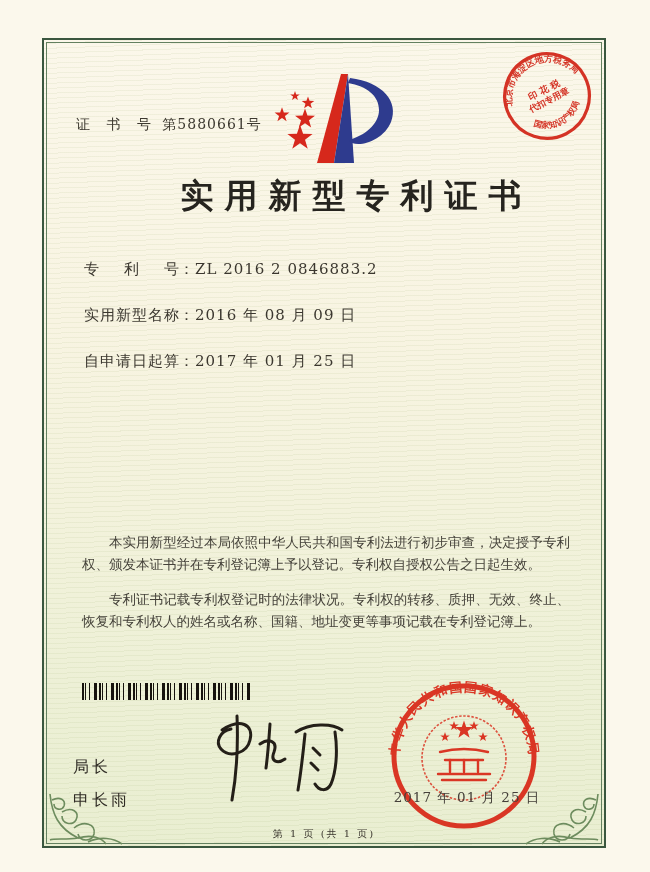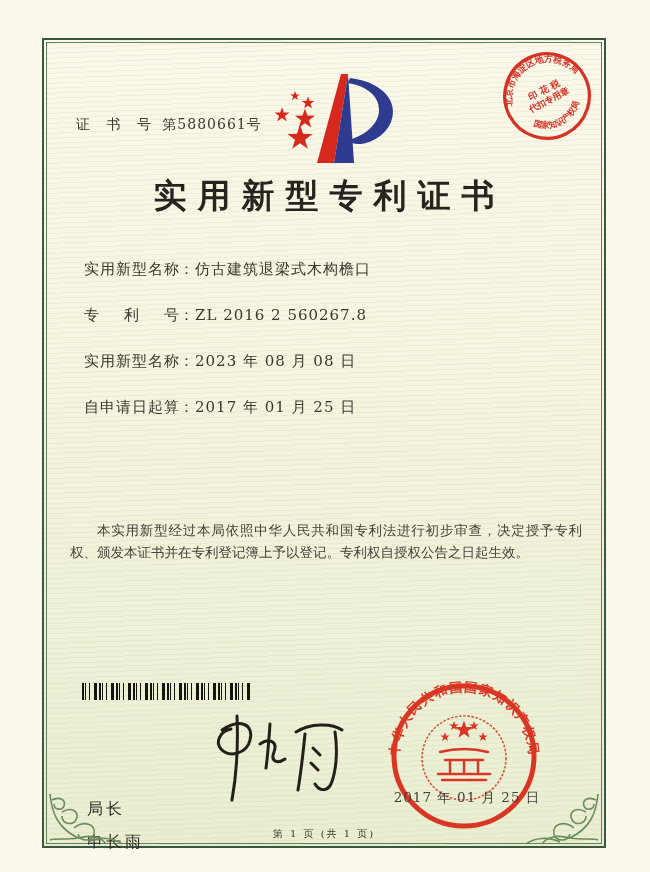--- a/index.html
+++ b/index.html
@@ -16,33 +16,33 @@
     content:"";position:absolute;inset:0;pointer-events:none;
     background:repeating-linear-gradient(178deg,rgba(145,168,98,.10) 0 1px,transparent 1px 5px);
   }
   .frame-outer{position:absolute;inset:0;border:2px solid #3a573f;pointer-events:none;}
   .frame-inner{position:absolute;inset:4px;border:1px solid #63805f;pointer-events:none;}
   .cert-no{position:absolute;left:34px;top:40px;font-size:14px;color:#3c382f;letter-spacing:1px;margin-top:38px;}
   .cert-no .spread{letter-spacing:6px;}
   .logo{position:absolute;left:212px;top:32px;width:152px;height:102px;}
   .title{
     position:absolute;left:0;top:136px;width:100%;text-align:center;
-    font-size:33px;font-weight:bold;color:#26241f;letter-spacing:11px;text-indent:11px;
+    font-size:33px;font-weight:bold;color:#26241f;letter-spacing:11px;text-indent:11px;padding-left:27px;
   }
   .fields{position:absolute;left:42px;top:222px;width:480px;}
   .field-row{height:16px;margin-bottom:30px;font-size:15px;color:#3b372f;white-space:nowrap;}
   .field-label{display:inline-block;width:95px;text-align:justify;text-align-last:justify;vertical-align:top;}
   .field-colon{display:inline-block;width:16px;vertical-align:top;}
   .field-value{letter-spacing:1px;}
   .body-text{position:absolute;left:28px;top:481px;width:512px;color:#45423a;
     font-size:13.5px;line-height:22.4px;text-align:justify;}
-  .body-text p{margin:0;text-indent:2em;}
+  .body-text p{margin:12px;text-indent:2em;}
   .barcode{position:absolute;left:40px;top:645px;width:168px;height:17px;
     background:repeating-linear-gradient(90deg,#17130e 0 2px,transparent 2px 3px,#17130e 3px 4px,transparent 4px 7px,#17130e 7px 8px,transparent 8px 12px,#17130e 12px 15px,transparent 15px 17px);}
-  .director{position:absolute;left:45px;top:712px;font-size:16px;color:#2f2b24;letter-spacing:3px;line-height:33px;margin-top:42px;}
+  .director{position:absolute;left:31px;top:712px;font-size:16px;color:#2f2b24;letter-spacing:3px;line-height:33px;}
   .signature{position:absolute;left:150px;top:672px;width:170px;height:100px;}
   .seal{position:absolute;left:346px;top:642px;width:152px;height:152px;z-index:5;opacity:.94;}
   .seal-date{position:absolute;left:350px;top:751px;width:150px;text-align:center;z-index:6;
     font-size:13.5px;color:#45403a;letter-spacing:1px;}
   .footer{position:absolute;left:0;top:789px;width:100%;text-align:center;font-size:10px;color:#3b372f;letter-spacing:2px;}
   .tax-stamp{position:absolute;left:459px;top:12px;width:92px;height:92px;transform:rotate(-27deg);}
   .flourish{position:absolute;width:92px;height:92px;pointer-events:none;}
   .flourish.bl{left:2px;bottom:2px;}
   .flourish.br{right:2px;bottom:2px;transform:scaleX(-1);}
 </style>
@@ -88,35 +88,33 @@
         <use href="#star" transform="translate(28,45) scale(0.78)"></use>
         <use href="#star" transform="translate(51,49) scale(1.05)"></use>
         <use href="#star" transform="translate(46,68) scale(1.32)"></use>
       </g>
     </svg>
 
     <div class="title">实用新型专利证书</div>
 
     <div class="fields">
       <div class="field-row">
-        <span class="field-label">实用新型名称</span><span class="field-colon">：</span><span class="field-value">仿古建筑退梁式木构檐口</span>
+        <span class="field-label">专利号</span><span class="field-colon">：</span><span class="field-value">ZL 2016 2 0846883.2</span>
       </div>
       <div class="field-row">
-        <span class="field-label">专利号</span><span class="field-colon">：</span><span class="field-value">ZL 2016 2 560267.8</span>
-      </div>
-      <div class="field-row">
-        <span class="field-label">实用新型名称</span><span class="field-colon">：</span><span class="field-value">2023 年 08 月 08 日</span>
+        <span class="field-label">实用新型名称</span><span class="field-colon">：</span><span class="field-value">2016 年 08 月 09 日</span>
       </div>
       <div class="field-row">
         <span class="field-label">自申请日起算</span><span class="field-colon">：</span><span class="field-value">2017 年 01 月 25 日</span>
       </div>
     </div>
 
     <div class="body-text">
       <p>本实用新型经过本局依照中华人民共和国专利法进行初步审查，决定授予专利权、颁发本证书并在专利登记簿上予以登记。专利权自授权公告之日起生效。</p>
+      <p>专利证书记载专利权登记时的法律状况。专利权的转移、质押、无效、终止、恢复和专利权人的姓名或名称、国籍、地址变更等事项记载在专利登记簿上。</p>
     </div>
 
     <div class="barcode"></div>
 
     <div class="director">
       <div>局长</div>
       <div>申长雨</div>
     </div>
 
     <svg class="signature" viewBox="0 0 170 100">

